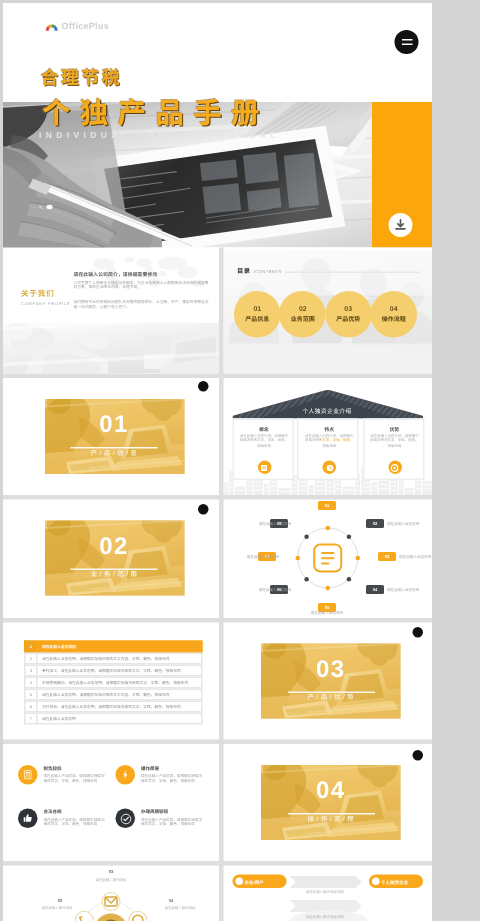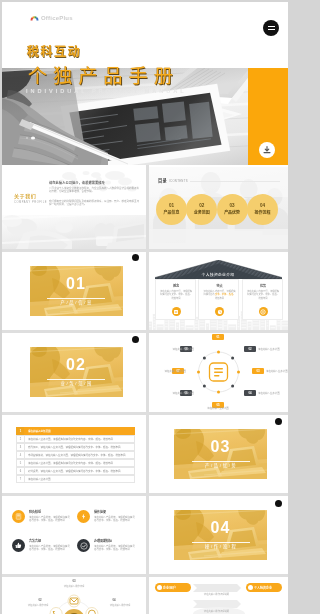--- a/index.html
+++ b/index.html
@@ -17,21 +17,21 @@
   .menu-btn i{left:4.5px;top:8.5px;width:7px;height:1.2px;}
   .menu-btn i:before{content:"";left:0;top:-3px;width:7px;height:1.2px;}
 
   .hero-photo{position:absolute;left:0;top:66px;width:286px;height:97px;overflow:hidden;}
   .hero-orange{position:absolute;left:246px;top:66px;width:40px;height:97px;background:#fba70b;}
   .dl-btn{position:absolute;left:11px;top:74px;width:16px;height:16px;border-radius:50%;background:#fff;}
   .dl-btn svg{position:absolute;left:4px;top:4px;}
 
   .hero-t1{position:absolute;left:25px;top:43.5px;font-size:12px;line-height:12px;font-weight:700;color:#f0a820;letter-spacing:1.6px;
            text-shadow:0.5px 0.5px 0 rgba(85,58,4,.85),-0.4px -0.4px 0 rgba(120,82,10,.55),0 0 1px rgba(255,220,150,.6);}
-  .hero-t2{position:absolute;left:26px;top:64.5px;font-size:19px;line-height:20px;font-weight:400;color:#f6ab1d;letter-spacing:6.2px;
+  .hero-t2{position:absolute;left:26px;top:64.5px;font-size:19px;line-height:20px;font-weight:700;color:#f6ab1d;letter-spacing:6.2px;
            text-shadow:0.8px 0.8px 0.3px rgba(78,52,4,.9),-0.5px -0.5px 0.3px rgba(132,92,16,.55),0 0 1.5px rgba(255,225,160,.5);}
   .hero-t3{position:absolute;left:24px;top:85.5px;font-size:5.6px;line-height:6px;color:#e6e6e6;letter-spacing:2.95px;font-weight:700;}
 
   
   .cell{position:absolute;background:#fff;overflow:hidden;}
   .dot{position:absolute;width:7px;height:7px;border-radius:50%;background:#101010;z-index:40;}
   .gapv{position:absolute;top:163px;left:144px;width:2.5px;height:449px;background:#dedede;z-index:30;}
   .gaph{position:absolute;left:0;width:286px;height:2.5px;background:#dedede;z-index:30;}
 
   
@@ -244,21 +244,21 @@
         <path d="M1 13 A8 8 0 0 1 4 6.2 L6.6 9.1 A4.3 4.3 0 0 0 5 13 Z" fill="#e04a3f"></path>
         <path d="M4 6.2 A8 8 0 0 1 9 4.6 L9 8.7 A4.3 4.3 0 0 0 6.6 9.1 Z" fill="#f2a127"></path>
         <path d="M9 4.6 A8 8 0 0 1 14 6.2 L11.4 9.1 A4.3 4.3 0 0 0 9 8.7 Z" fill="#3f9e4d"></path>
         <path d="M14 6.2 A8 8 0 0 1 17 13 L13 13 A4.3 4.3 0 0 0 11.4 9.1 Z" fill="#3f76c4"></path>
       </svg>
       <span class="logo-text">OfficePlus</span>
     </div>
     <div class="menu-btn">
         <i></i>
       </div>
-    <div class="hero-t1">税科互动</div>
+    <div class="hero-t1">合理节税</div>
     <div class="hero-t2">个独产品手册</div>
     <div class="hero-t3">INDIVIDUAL PRODUCT MANUAL</div>
   </div>
 
   <div class="cell" style="left:0;top:165px;width:144px;height:82px;">
     <div class="s2-map">
       <svg width="90" height="24" viewBox="0 0 180 48">
         <g fill="#ebebeb">
           <ellipse cx="30" cy="14" rx="14" ry="8"></ellipse>
             <ellipse cx="40" cy="26" rx="7" ry="11"></ellipse>

